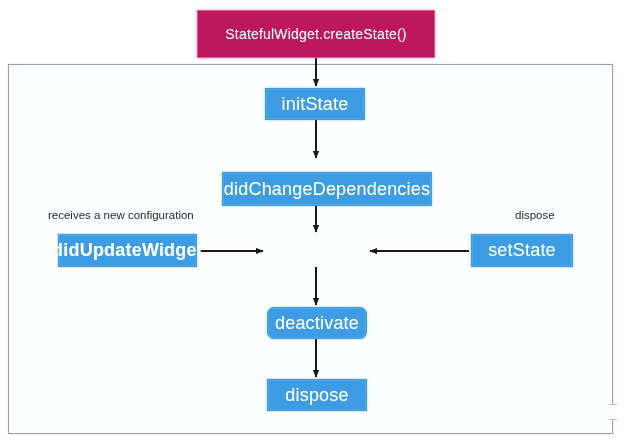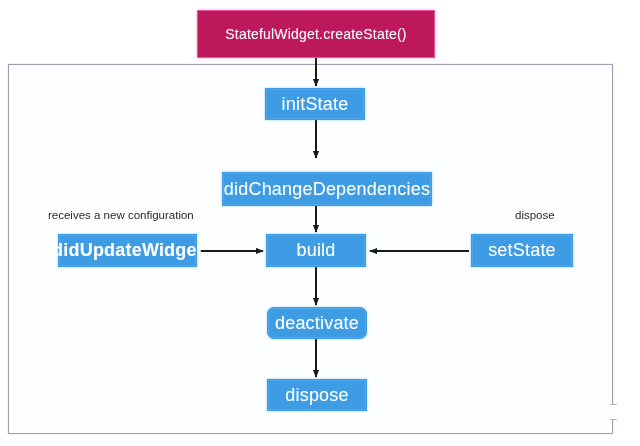--- a/index.html
+++ b/index.html
@@ -120,21 +120,20 @@
       <line x1="316" y1="339" x2="316" y2="377"></line>
     </g>
   </svg>
 
   <div class="node node-pink" id="node-createstate">StatefulWidget.createState()</div>
 
   <div class="node node-blue" id="node-initstate">initState</div>
 
   <div class="node node-blue" id="node-didchangedeps">didChangeDependencies</div>
 
-  <div class="node node-blue" id="node-build">build</div>
 
   <div class="node node-blue" id="node-didupdate">didUpdateWidget</div>
 
   <div class="node node-blue" id="node-setstate">setState</div>
 
   <div class="node node-blue" id="node-deactivate">deactivate</div>
 
   <div class="node node-blue" id="node-dispose">dispose</div>
 
   <div class="edge-label" id="label-receives">receives a new configuration</div>

